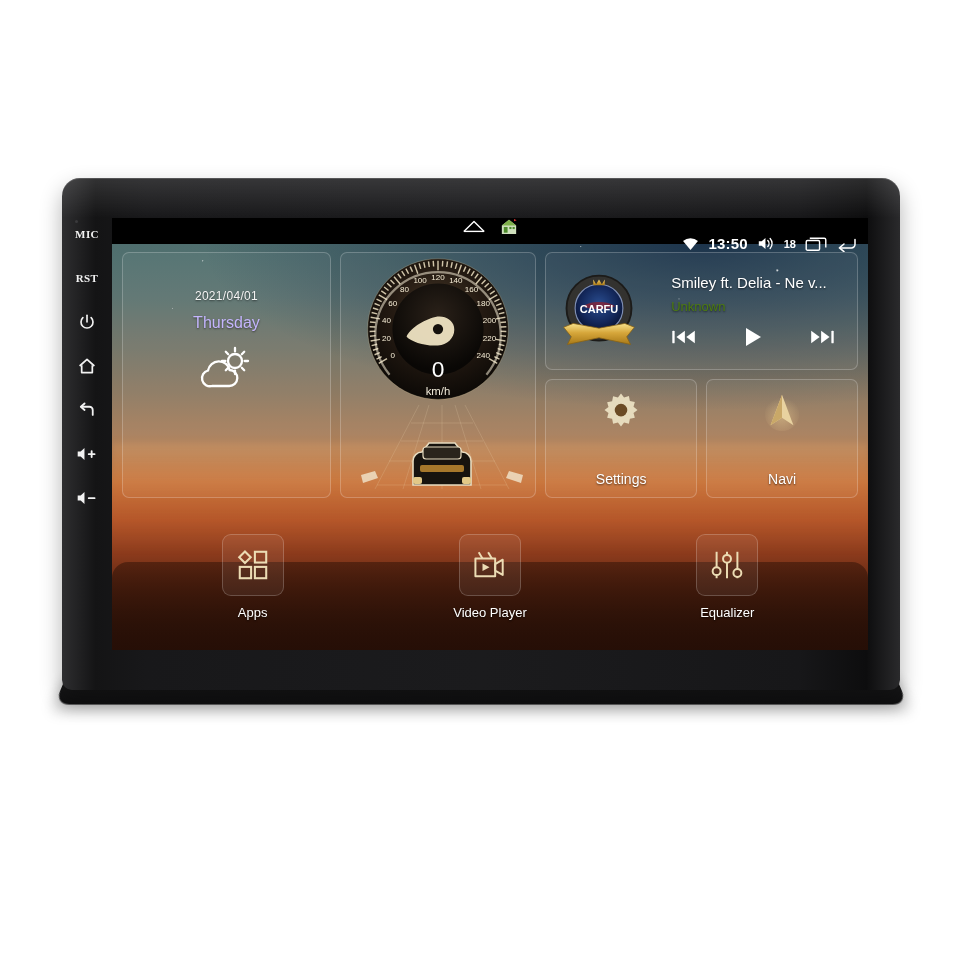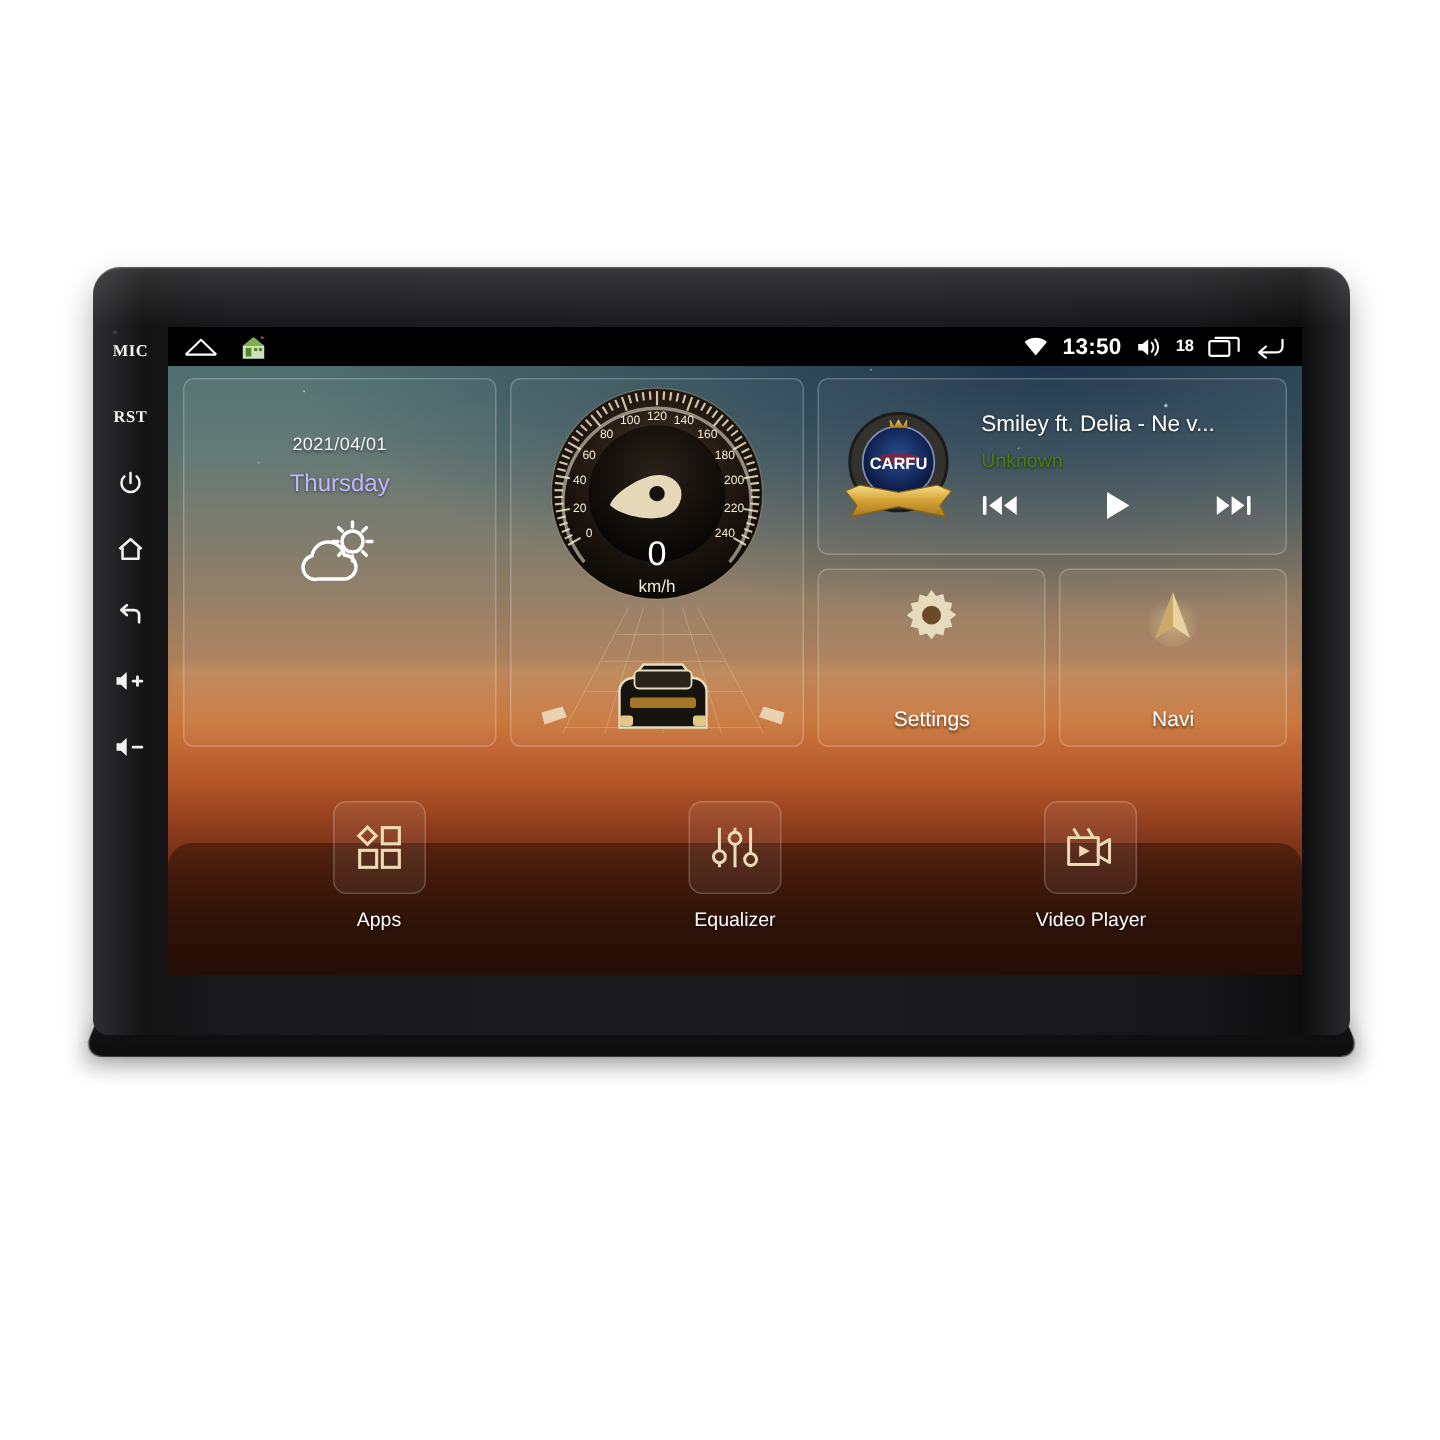--- a/index.html
+++ b/index.html
@@ -109,20 +109,21 @@
   }
 
   
   #status-bar {
     position: absolute; left: 0; top: 0;
     width: 100%; height: 26px;
     background: #000;
     display: flex; align-items: center;
     padding: 0 10px;
     color: #fff;
+    flex-direction: column;
   }
   .sb-left { display: flex; align-items: center; gap: 14px; }
   .sb-right { margin-left: auto; display: flex; align-items: center; gap: 9px; }
   .sb-time { font-size: 15px; font-weight: 600; letter-spacing: .2px; }
   .sb-vol-num { font-size: 11px; font-weight: 700; }
 
   
   #home {
     position: absolute; left: 0; top: 26px;
     width: 100%; height: calc(100% - 26px);
@@ -173,21 +174,21 @@
     position: relative;
     display: flex; flex-direction: column; align-items: center;
   }
   .gauge-wrap { position: relative; width: 190px; height: 152px; margin-top: 2px; }
   .road-wrap { position: absolute; left: 0; right: 0; bottom: 4px; height: 96px; }
 
   
   #media-col { display: flex; flex-direction: column; gap: 9px; width: 322px; }
   #media-widget { height: 118px; display: flex; align-items: center; padding: 0 10px; gap: 12px; }
   .album-badge { width: 86px; height: 86px; flex: 0 0 86px; position: relative; }
-  .media-meta { flex: 1; min-width: 0; }
+  .media-meta { flex: 1; min-width: 0; margin-left: 17px; }
   .media-title {
     color: #fff; font-size: 15px; white-space: nowrap; overflow: hidden;
     text-shadow: 0 1px 2px rgba(0,0,0,.6);
   }
   .media-artist {
     color: #4d7c0f; font-size: 13px; margin-top: 8px;
     text-shadow: 0 1px 2px rgba(0,0,0,.6);
   }
   .media-ctrls {
     margin-top: 12px; display: flex; align-items: center;
@@ -581,41 +582,41 @@
             <rect x="20" y="4" width="12" height="11.4"></rect>
             <rect x="4" y="20" width="12" height="12"></rect>
             <rect x="20" y="20" width="12" height="12"></rect>
           </svg>
         </div>
         <div class="dock-label">Apps</div>
       </div>
 
       <div class="dock-item">
         <div class="dock-icon-box">
+          <svg class="ico" width="36" height="32" viewBox="0 0 38 34" fill="none" stroke="#ecdcb4" stroke-width="2.1" stroke-linejoin="round">
+            <path d="M7 3.5 11 10M17 3.5 21 10"></path>
+            <rect x="3.5" y="10" width="21" height="19"></rect>
+            <path d="M24.5 16l8-4.6v16.2l-8-4.6z"></path>
+            <path d="M11 15.5l7.5 4-7.5 4z" fill="#ecdcb4" stroke="none"></path>
+          </svg>
+        </div>
+        <div class="dock-label">Video Player</div>
+      </div>
+
+      <div class="dock-item">
+        <div class="dock-icon-box">
           <svg class="ico" width="34" height="34" viewBox="0 0 36 36" fill="none" stroke="#ecdcb4" stroke-width="2.1">
             <path d="M7 4v16"></path>
               <circle cx="7" cy="24.5" r="4.2"></circle>
               <path d="M7 29v3"></path>
             <path d="M18 4v3"></path>
               <circle cx="18" cy="11.5" r="4.2"></circle>
               <path d="M18 16v16"></path>
             <path d="M29 4v18"></path>
               <circle cx="29" cy="26.5" r="4.2"></circle>
               <path d="M29 31v1"></path>
           </svg>
         </div>
         <div class="dock-label">Equalizer</div>
       </div>
-
-      <div class="dock-item">
-        <div class="dock-icon-box">
-          <svg class="ico" width="36" height="32" viewBox="0 0 38 34" fill="none" stroke="#ecdcb4" stroke-width="2.1" stroke-linejoin="round">
-            <path d="M7 3.5 11 10M17 3.5 21 10"></path>
-            <rect x="3.5" y="10" width="21" height="19"></rect>
-            <path d="M24.5 16l8-4.6v16.2l-8-4.6z"></path>
-            <path d="M11 15.5l7.5 4-7.5 4z" fill="#ecdcb4" stroke="none"></path>
-          </svg>
-        </div>
-        <div class="dock-label">Video Player</div>
-      </div>
     </div>
   </div>
 </div>
 
 </body></html>

